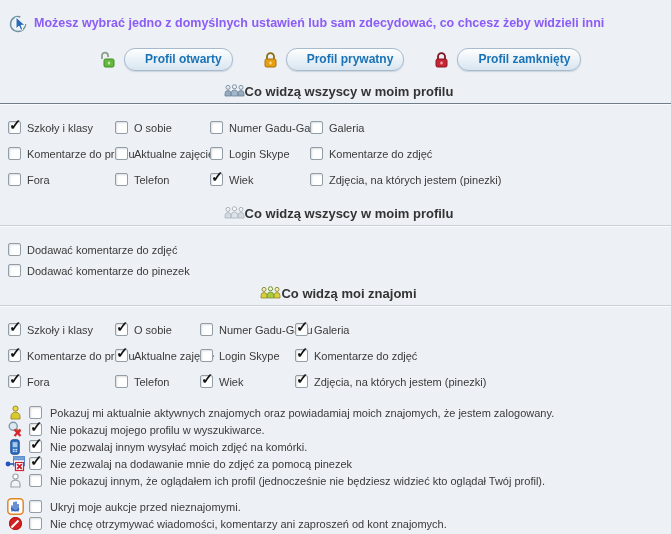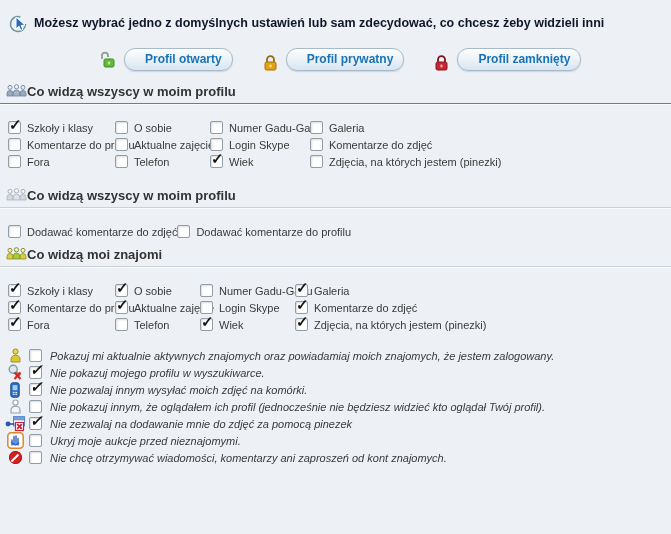--- a/index.html
+++ b/index.html
@@ -5,62 +5,62 @@
   * { margin:0; padding:0; box-sizing:border-box; }
   html,body { background:#edf0f5; }
   .page {
     position:relative; width:671px; height:534px;
     background:#edf0f5;
     font-family:"Liberation Sans", sans-serif;
     font-size:11px; color:#3a3a3a; overflow:hidden;
   }
   
   .intro { display:flex; align-items:flex-start; gap:5px; padding:13px 10px 0 7px; }
-  .intro-text { font-size:12.5px; font-weight:bold; color:#0f172a; line-height:15px; padding-top:3px; }
+  .intro-text { font-size:12.5px; font-weight:bold; color:#8b5cf6; line-height:15px; padding-top:3px; }
   
   .profile-buttons { display:flex; align-items:center; margin:11px 0 0 99px; }
   .pb-group { display:flex; align-items:center; }
-  .pb-group + .pb-group { margin-left:30px;align-items:flex-end; }
+  .pb-group + .pb-group { margin-left:30px; }
   .lock { margin-right:8px; display:inline-flex; }
   .profile-btn {
     font-family:"Liberation Sans", sans-serif;
     font-size:12px; font-weight:bold; color:#1a73b6;
     background:linear-gradient(180deg,#fefefe 0%,#e9f1f7 55%,#d8e5f0 100%);
     border:1px solid #a8bbcd; border-radius:11px;
     padding:3px 10px 4px 20px; cursor:pointer;
     box-shadow:0 1px 1px rgba(140,160,180,.35);
   }
   
-  .sec-hd { display:flex; align-items:center; margin:0 0 0 6px; padding-bottom:4px; }
+  .sec-hd { display:flex; align-items:center; margin:0 0 0 6px; padding-bottom:4px;justify-content:center; }
   .sec-title { font-size:13px; font-weight:bold; color:#333; }
   .sec1 .sec-rule { border-bottom:1px solid #6f7c8a; box-shadow:0 1px 0 #fafbfd; }
   .sec-rule { border-bottom:1px solid #c9d0d9; box-shadow:0 1px 0 #fafbfd; height:0; }
   .sec1 { margin-top:13px; }
   .sec2 { margin-top:20px; }
   .sec3 { margin-top:9px; }
   
-  .grid { display:grid; margin:17px 0 0 8px; row-gap:4px; }
+  .grid { display:grid; margin:17px 0 0 8px; row-gap:13px; }
   .grid-4a { grid-template-columns:107px 95px 100px 1fr; }
   .grid-4b { grid-template-columns:107px 85px 95px 1fr; }
-  .row-flex { display:flex; margin:17px 0 0 8px; }
+  .row-flex { display:flex; gap:8px; margin:17px 0 0 8px;flex-direction:column; }
   .cb-item { display:flex; align-items:center; height:13px; cursor:pointer; }
   .cb {
     position:relative; flex:none; width:13px; height:13px;
     border:1px solid #939da6; border-radius:2px; background:#fff;
     box-shadow:inset 1px 1px 2px rgba(120,130,140,.28);
   }
   .cb.checked::after {
     content:"\2713"; position:absolute; left:0px; top:-6px;
     font-size:15px; font-weight:bold; color:#141414;
   }
   .cb-label { margin-left:6px; white-space:nowrap; color:#3a3a3a; }
   
   .options { margin:16px 0 0 3px; }
-  .opt-row { display:flex; align-items:center; height:17px; cursor:pointer;font-style:italic; }
-  .opt-row.gap-before { }
+  .opt-row { display:flex; align-items:center; height:17px; cursor:pointer; }
+  .opt-row.gap-before { margin-top:9px; }
   .opt-icon { flex:none; width:24px; display:flex; justify-content:center; }
   .opt-row .cb { margin-left:2px; }
   .opt-label { margin-left:8px; white-space:nowrap; }
   
   .no-entry { position:relative; width:13px; height:13px; border-radius:50%;
     background:#d42121; box-shadow:inset 0 0 0 1px #b51616; }
   .no-entry::after { content:""; position:absolute; left:1.5px; top:5.5px;
     width:10px; height:2.2px; background:#fff; transform:rotate(-45deg); }
 </style>
 </head>
@@ -193,21 +193,21 @@
       <span class="sec-title">Co widzą wszyscy w moim profilu</span>
     </div>
     <div class="sec-rule"></div>
     <div class="row-flex">
       <label class="cb-item">
           <span class="cb"></span>
           <span class="cb-label">Dodawać komentarze do zdjęć</span>
         </label>
       <label class="cb-item">
           <span class="cb"></span>
-          <span class="cb-label">Dodawać komentarze do profilu</span>
+          <span class="cb-label">Dodawać komentarze do pinezek</span>
         </label>
     </div>
   </div>
 
   <div class="sec3">
     <div class="sec-hd">
       <span>
         <svg width="21" height="13" viewBox="0 0 21 13">
           <circle cx="4" cy="3.4" r="2" fill="#f7f3cd" stroke="#8f8a2a"></circle>
           <path d="M1 12 v-2.5 a3 3 0 0 1 6 0 V12 Z" fill="#d8cf3a" stroke="#8f8a2a" stroke-width="0.8"></path>
@@ -310,45 +310,45 @@
             <circle cx="5" cy="12.2" r="0.7" fill="#dce8f4"></circle>
             <circle cx="6.6" cy="12.2" r="0.7" fill="#dce8f4"></circle>
         </svg>
       </span>
       <span class="cb checked"></span>
       <span class="opt-label">Nie pozwalaj innym wysyłać moich zdjęć na komórki.</span>
     </label>
 
     <label class="opt-row">
       <span class="opt-icon">
-        <svg width="13" height="15" viewBox="0 0 13 15">
-          <circle cx="6.5" cy="3.6" r="2.6" fill="#ffffff" stroke="#9aa5ad" stroke-width="1.2"></circle>
-          <path d="M2 14 v-3 a4.5 3.8 0 0 1 9 0 V14 Z" fill="#f2f4f6" stroke="#9aa5ad" stroke-width="1.2"></path>
-        </svg>
-      </span>
-      <span class="cb"></span>
-      <span class="opt-label">Nie pokazuj innym, że oglądałem ich profil (jednocześnie nie będziesz widzieć kto oglądał Twój profil).</span>
-    </label>
-
-    <label class="opt-row">
-      <span class="opt-icon">
         <svg width="21" height="16" viewBox="0 0 21 16">
           <rect x="8.5" y="0.8" width="11" height="9" fill="#ffffff" stroke="#5588cc"></rect>
           <rect x="8.5" y="0.8" width="11" height="3" fill="#7aa7d8" stroke="#5588cc"></rect>
           <circle cx="3" cy="8" r="2.4" fill="#2255bb"></circle>
           <line x1="5" y1="8" x2="9.5" y2="8" stroke="#2255bb" stroke-width="1.6"></line>
           <rect x="10.5" y="6.5" width="8" height="8" fill="#ffffff" stroke="#cc2233" stroke-width="1.2"></rect>
           <line x1="12.2" y1="8.2" x2="16.8" y2="12.8" stroke="#cc2233" stroke-width="1.8"></line>
           <line x1="16.8" y1="8.2" x2="12.2" y2="12.8" stroke="#cc2233" stroke-width="1.8"></line>
         </svg>
       </span>
       <span class="cb checked"></span>
       <span class="opt-label">Nie zezwalaj na dodawanie mnie do zdjęć za pomocą pinezek</span>
     </label>
 
+    <label class="opt-row">
+      <span class="opt-icon">
+        <svg width="13" height="15" viewBox="0 0 13 15">
+          <circle cx="6.5" cy="3.6" r="2.6" fill="#ffffff" stroke="#9aa5ad" stroke-width="1.2"></circle>
+          <path d="M2 14 v-3 a4.5 3.8 0 0 1 9 0 V14 Z" fill="#f2f4f6" stroke="#9aa5ad" stroke-width="1.2"></path>
+        </svg>
+      </span>
+      <span class="cb"></span>
+      <span class="opt-label">Nie pokazuj innym, że oglądałem ich profil (jednocześnie nie będziesz widzieć kto oglądał Twój profil).</span>
+    </label>
+
     <label class="opt-row gap-before">
       <span class="opt-icon">
         <svg width="17" height="17" viewBox="0 0 17 17">
           <rect x="0.8" y="0.8" width="15.4" height="15.4" rx="3.5" fill="#ffffff" stroke="#e0862a" stroke-width="1.5"></rect>
           <path d="M5 13 v-5 M7 12 v-7.5 M9 12 v-8 M11 13 v-6.5" fill="none" stroke="#2b5fc0" stroke-width="1.4" stroke-linecap="round"></path>
           <path d="M4.6 10.5 q3.9 4.5 7 0.5" fill="none" stroke="#2b5fc0" stroke-width="1.4" stroke-linecap="round"></path>
         </svg>
       </span>
       <span class="cb"></span>
       <span class="opt-label">Ukryj moje aukcje przed nieznajomymi.</span>

